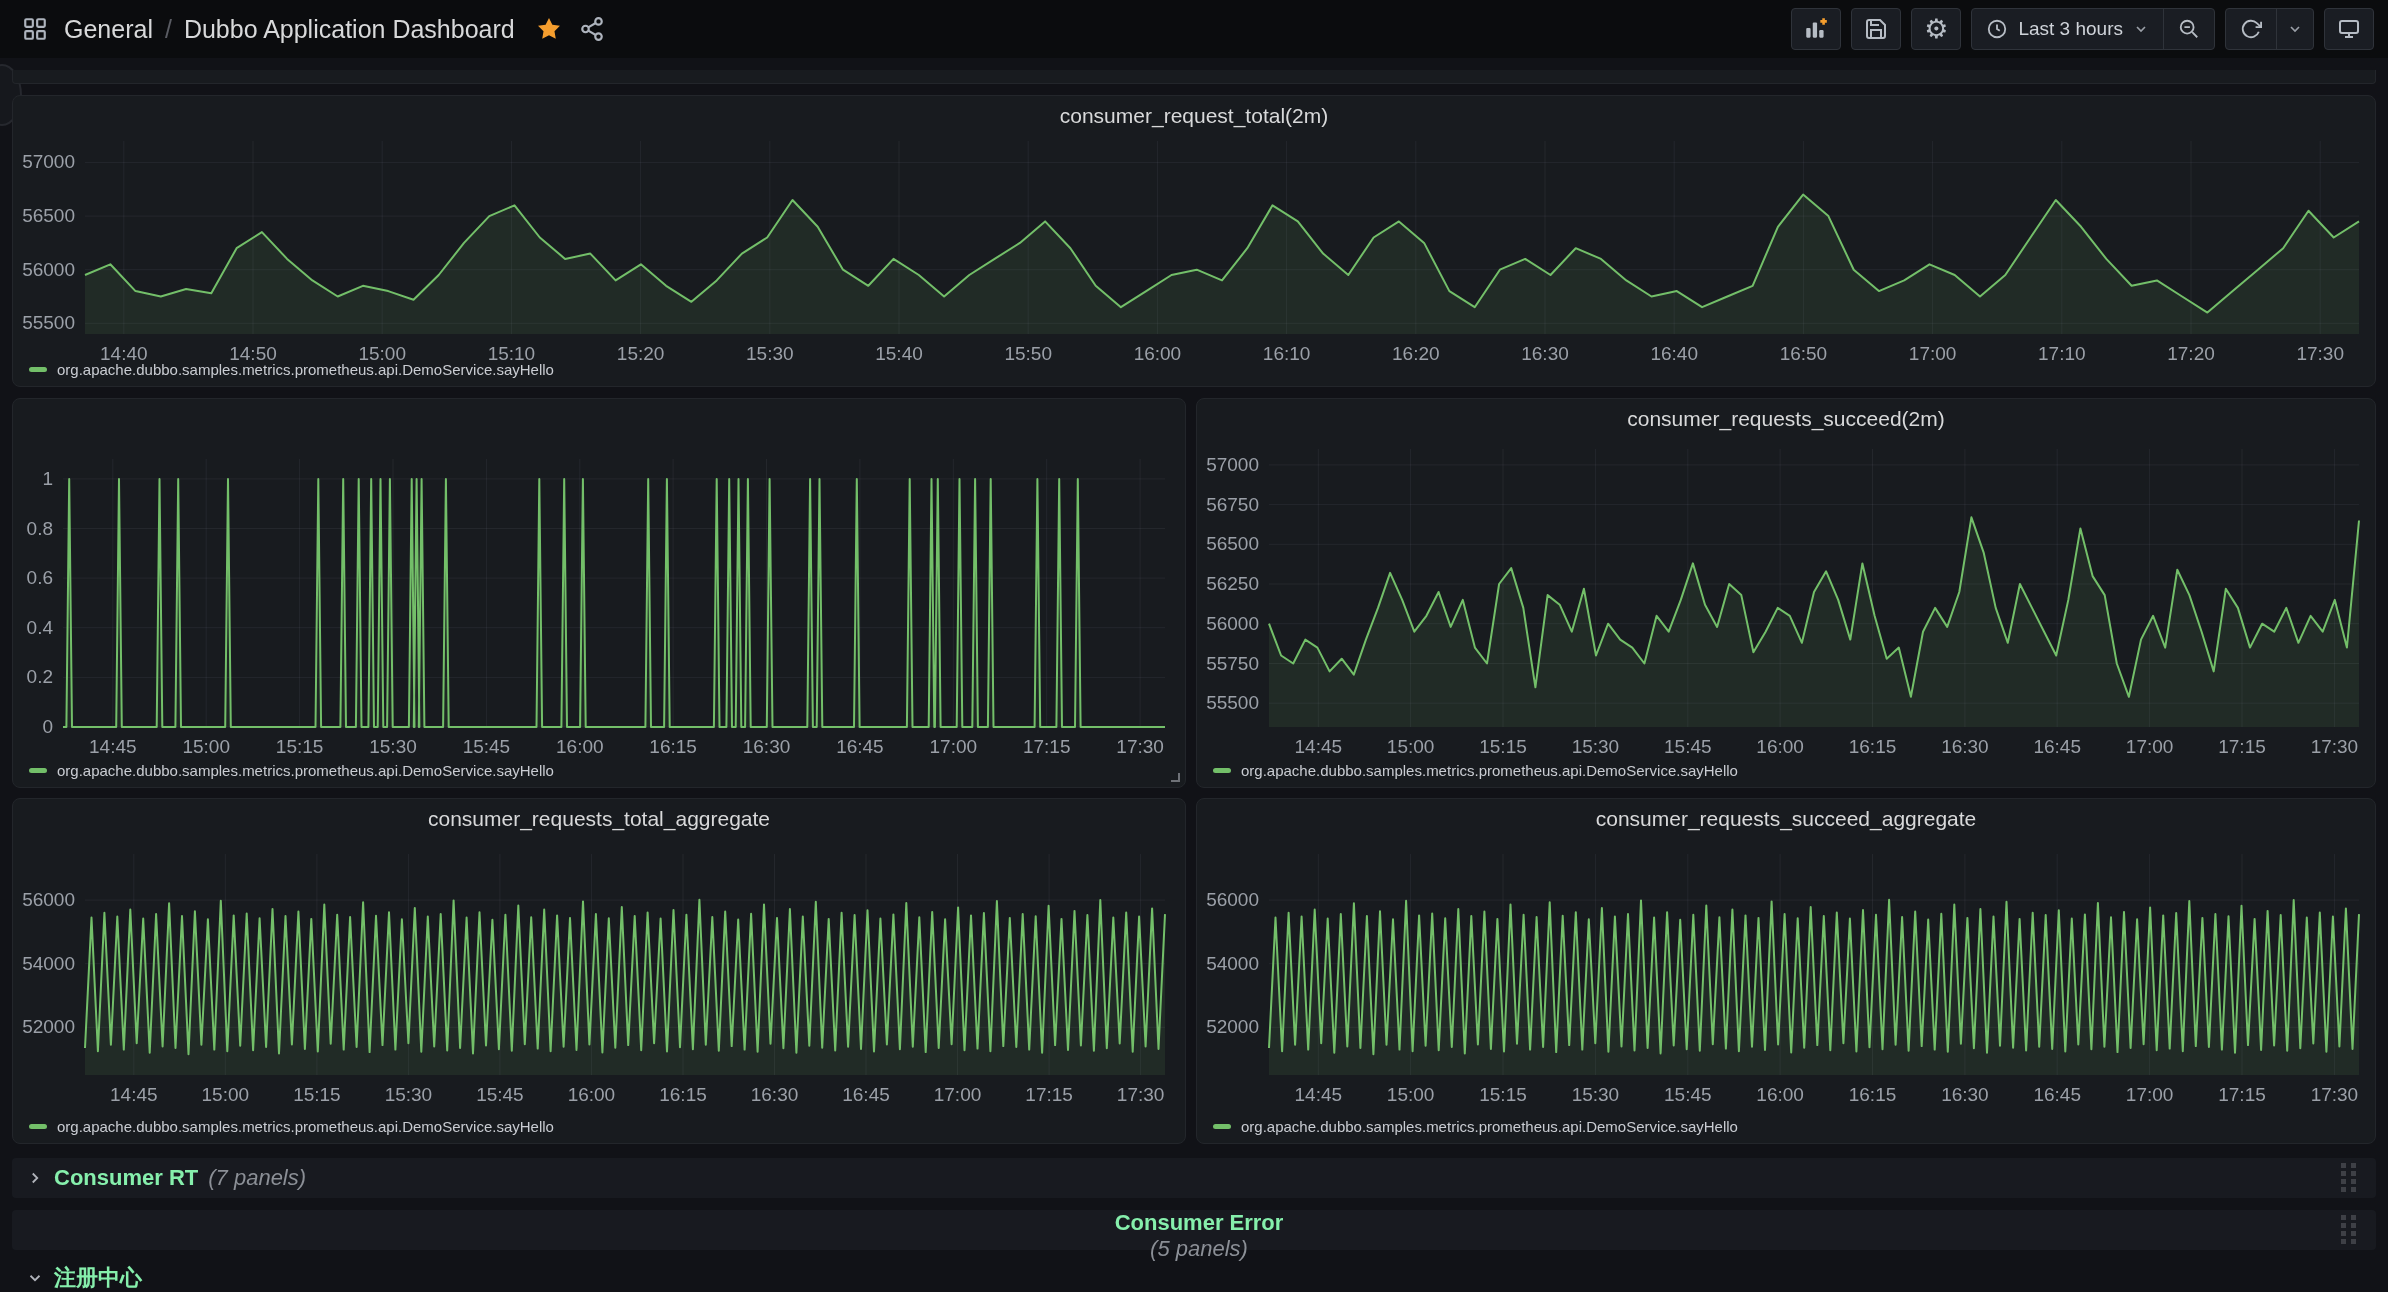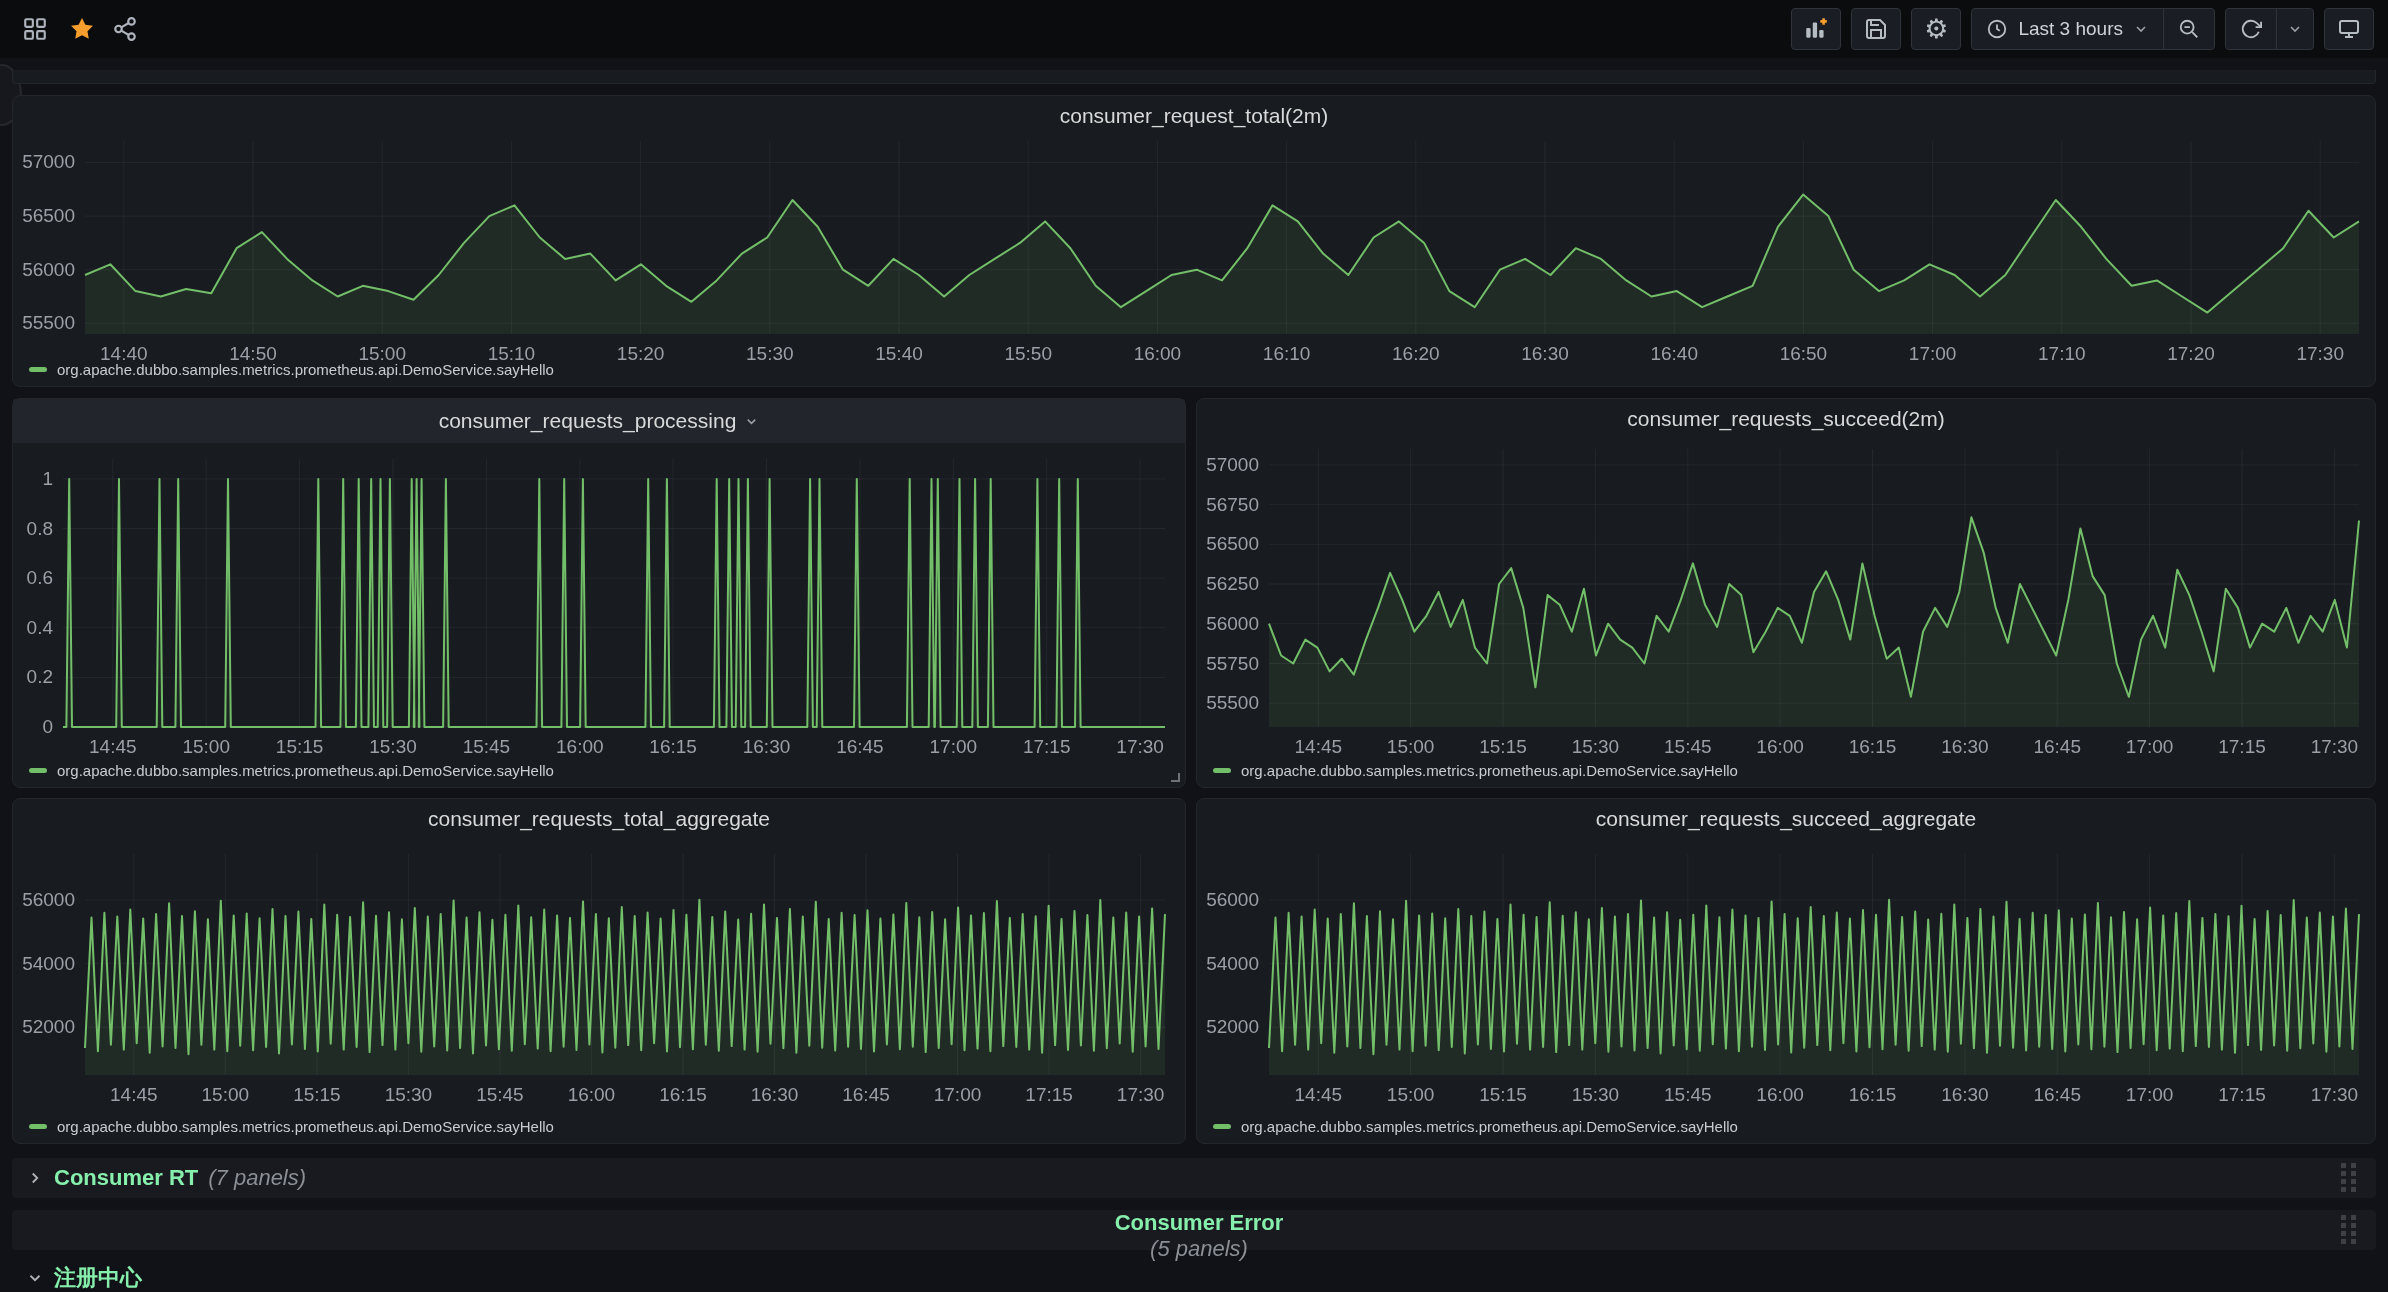--- a/index.html
+++ b/index.html
@@ -56,20 +56,25 @@
   <header class="nav">
     <div class="nav-left">
       <button class="icon-btn">
         <svg width="26" height="26" viewBox="0 0 24 24" fill="none" stroke="#aeb4bd" stroke-width="2">
           <rect x="3" y="3" width="7" height="7" rx="1"></rect>
             <rect x="14" y="3" width="7" height="7" rx="1"></rect>
           <rect x="3" y="14" width="7" height="7" rx="1"></rect>
             <rect x="14" y="14" width="7" height="7" rx="1"></rect>
         </svg>
       </button>
+      <div class="crumb">
+        <span>General</span>
+        <span class="sep">/</span>
+        <span>Dubbo Application Dashboard</span>
+      </div>
       <button class="icon-btn" style="margin-left:4px;">
         <svg width="28" height="28" viewBox="0 0 24 24" fill="#f59e2e">
           <path d="M12 2.5l2.9 5.9 6.5.9-4.7 4.6 1.1 6.5L12 17.3l-5.8 3.1 1.1-6.5L2.6 9.3l6.5-.9z"></path>
         </svg>
       </button>
       <button class="icon-btn">
         <svg width="26" height="26" viewBox="0 0 24 24" fill="none" stroke="#aeb4bd" stroke-width="2">
           <circle cx="18" cy="5" r="3"></circle>
             <circle cx="6" cy="12" r="3"></circle>
             <circle cx="18" cy="19" r="3"></circle>
@@ -194,26 +199,20 @@
         <path d="M72.0 179.0L97.3 168.3L122.5 195.1L147.8 200.5L173.1 193.0L198.3 197.3L223.6 152.2L248.9 136.1L274.1 162.9L299.4 184.4L324.7 200.5L349.9 189.8L375.2 195.1L400.5 203.7L425.7 179.0L451.0 146.9L476.3 120.1L501.5 109.3L526.8 141.5L552.1 162.9L577.3 157.6L602.6 184.4L627.9 168.3L653.1 189.8L678.4 205.8L703.7 184.4L728.9 157.6L754.2 141.5L779.5 104.0L804.7 130.8L830.0 173.7L855.3 189.8L880.5 162.9L905.8 179.0L931.1 200.5L956.3 179.0L981.6 162.9L1006.9 146.9L1032.1 125.4L1057.4 152.2L1082.7 189.8L1107.9 211.2L1133.2 195.1L1158.5 179.0L1183.7 173.7L1209.0 184.4L1234.3 152.2L1259.5 109.3L1284.8 125.4L1310.1 157.6L1335.3 179.0L1360.6 141.5L1385.9 125.4L1411.1 146.9L1436.4 195.1L1461.7 211.2L1486.9 173.7L1512.2 162.9L1537.5 179.0L1562.7 152.2L1588.0 162.9L1613.3 184.4L1638.5 200.5L1663.8 195.1L1689.1 211.2L1714.3 200.5L1739.6 189.8L1764.9 130.8L1790.1 98.6L1815.4 120.1L1840.7 173.7L1865.9 195.1L1891.2 184.4L1916.5 168.3L1941.7 179.0L1967.0 200.5L1992.3 179.0L2017.5 141.5L2042.8 104.0L2068.1 130.8L2093.3 162.9L2118.6 189.8L2143.9 184.4L2169.1 200.5L2194.4 216.6L2219.7 195.1L2244.9 173.7L2270.2 152.2L2295.5 114.7L2320.7 141.5L2346.0 125.4L2346 238L72.0 238Z" fill="#73bf69" fill-opacity="0.1" stroke="none"></path>
         <path d="M72.0 179.0L97.3 168.3L122.5 195.1L147.8 200.5L173.1 193.0L198.3 197.3L223.6 152.2L248.9 136.1L274.1 162.9L299.4 184.4L324.7 200.5L349.9 189.8L375.2 195.1L400.5 203.7L425.7 179.0L451.0 146.9L476.3 120.1L501.5 109.3L526.8 141.5L552.1 162.9L577.3 157.6L602.6 184.4L627.9 168.3L653.1 189.8L678.4 205.8L703.7 184.4L728.9 157.6L754.2 141.5L779.5 104.0L804.7 130.8L830.0 173.7L855.3 189.8L880.5 162.9L905.8 179.0L931.1 200.5L956.3 179.0L981.6 162.9L1006.9 146.9L1032.1 125.4L1057.4 152.2L1082.7 189.8L1107.9 211.2L1133.2 195.1L1158.5 179.0L1183.7 173.7L1209.0 184.4L1234.3 152.2L1259.5 109.3L1284.8 125.4L1310.1 157.6L1335.3 179.0L1360.6 141.5L1385.9 125.4L1411.1 146.9L1436.4 195.1L1461.7 211.2L1486.9 173.7L1512.2 162.9L1537.5 179.0L1562.7 152.2L1588.0 162.9L1613.3 184.4L1638.5 200.5L1663.8 195.1L1689.1 211.2L1714.3 200.5L1739.6 189.8L1764.9 130.8L1790.1 98.6L1815.4 120.1L1840.7 173.7L1865.9 195.1L1891.2 184.4L1916.5 168.3L1941.7 179.0L1967.0 200.5L1992.3 179.0L2017.5 141.5L2042.8 104.0L2068.1 130.8L2093.3 162.9L2118.6 189.8L2143.9 184.4L2169.1 200.5L2194.4 216.6L2219.7 195.1L2244.9 173.7L2270.2 152.2L2295.5 114.7L2320.7 141.5L2346.0 125.4" fill="none" stroke="#73bf69" stroke-width="2" stroke-linejoin="round"></path>
       </svg>
     <div class="legend">
       <span class="swatch"></span>
       <span class="legend-label">org.apache.dubbo.samples.metrics.prometheus.api.DemoService.sayHello</span>
     </div>
   </section>
 
   <section class="panel p2">
-    <div class="panel-header hl">
-      <span class="panel-title">consumer_requests_processing</span>
-      <svg width="15" height="15" viewBox="0 0 24 24" fill="none" stroke="#9ba0a8" stroke-width="2.4">
-        <path d="M6 9l6 6 6-6"></path>
-      </svg>
-    </div>
     <svg class="chart" width="1172" height="388">
         <line x1="50" y1="328.0" x2="1152" y2="328.0" stroke="rgba(204,204,220,0.07)" stroke-width="1"></line>
         <text x="40" y="334.0" text-anchor="end" fill="#9ba0a8" font-size="19">0</text>
         <line x1="50" y1="278.4" x2="1152" y2="278.4" stroke="rgba(204,204,220,0.07)" stroke-width="1"></line>
         <text x="40" y="284.4" text-anchor="end" fill="#9ba0a8" font-size="19">0.2</text>
         <line x1="50" y1="228.7" x2="1152" y2="228.7" stroke="rgba(204,204,220,0.07)" stroke-width="1"></line>
         <text x="40" y="234.7" text-anchor="end" fill="#9ba0a8" font-size="19">0.4</text>
         <line x1="50" y1="179.1" x2="1152" y2="179.1" stroke="rgba(204,204,220,0.07)" stroke-width="1"></line>
         <text x="40" y="185.1" text-anchor="end" fill="#9ba0a8" font-size="19">0.6</text>
         <line x1="50" y1="129.5" x2="1152" y2="129.5" stroke="rgba(204,204,220,0.07)" stroke-width="1"></line>

